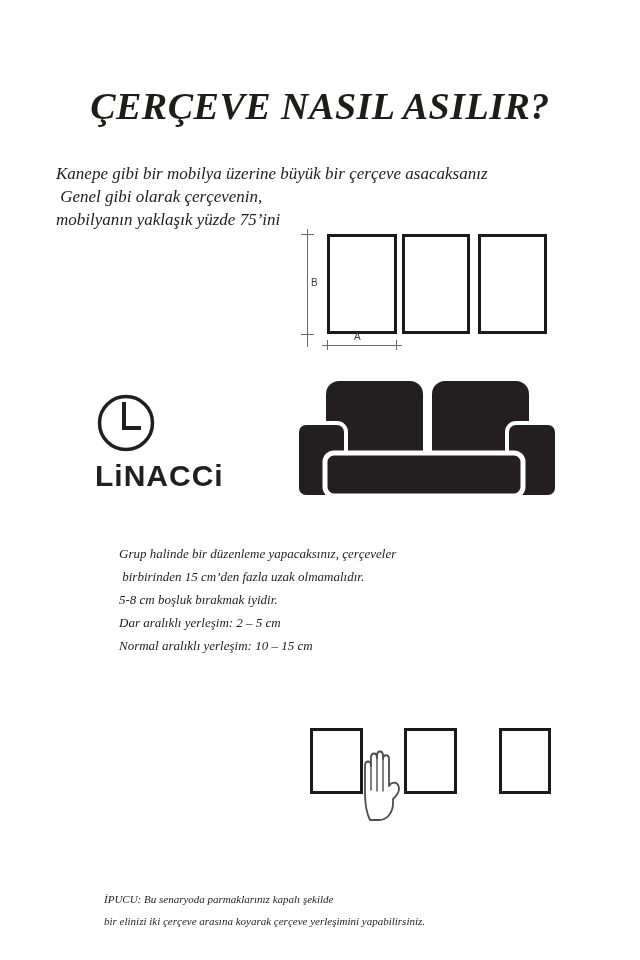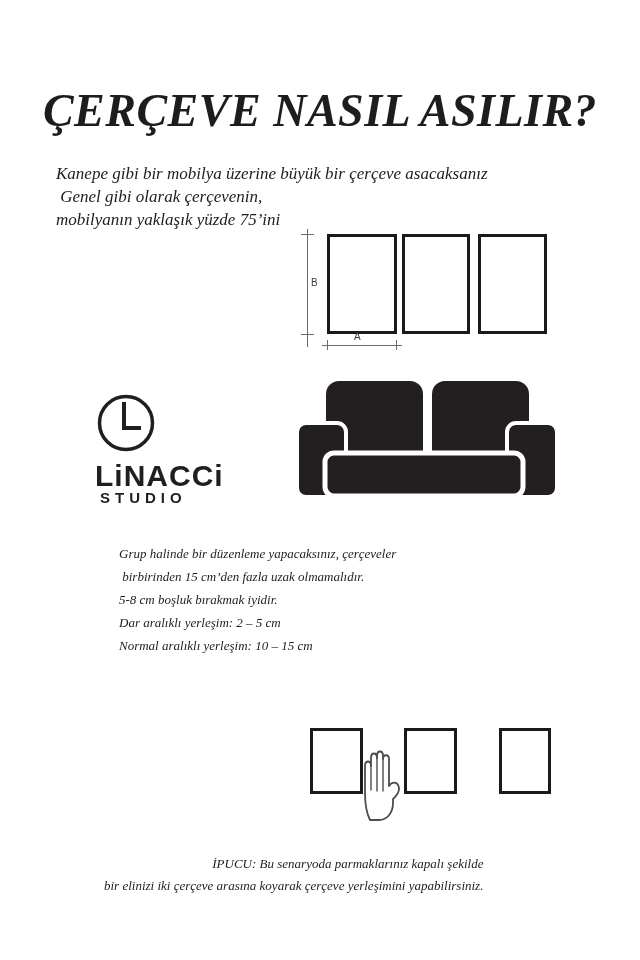--- a/index.html
+++ b/index.html
@@ -2,27 +2,27 @@
 <html><head>
 <meta charset="utf-8">
 <style>
   html,body{margin:0;padding:0;background:#e8e8e8;}
   .page{
     position:relative;width:640px;height:960px;margin:0 auto;background:#ffffff;
     font-family:"Liberation Serif", serif;color:#1d1d1b;overflow:hidden;
   }
   .title{
     position:absolute;top:84px;left:0;width:640px;text-align:center;
-    font-size:46px;font-weight:700;font-style:italic;letter-spacing:.5px;margin:0;
+    font-size:38px;font-weight:700;font-style:italic;letter-spacing:.5px;margin:0;
   }
   .textblock{position:absolute;font-weight:400;font-style:italic;}
   .textblock .line{white-space:pre;}
   .intro{left:56px;top:162px;font-size:17px;line-height:23px;}
   .spacing{left:90px;top:542px;font-size:13px;line-height:23px;margin-left:29px;}
-  .tip{left:104px;top:853px;font-size:13px;line-height:22px;text-align:right;}
+  .tip{left:104px;top:888px;font-size:11px;line-height:22px;}
 
   
   .diagram{position:absolute;}
   .size-diagram{left:300px;top:222px;width:256px;height:135px;}
   .hand-diagram{left:305px;top:722px;width:252px;height:102px;}
   .frame{position:absolute;border:3px solid #1a1a1a;background:#fff;box-sizing:border-box;}
   .dim{position:absolute;background:#6b6b6b;}
   .dim-label{
     position:absolute;font-family:"Liberation Sans",sans-serif;font-style:normal;
     font-weight:400;font-size:10px;color:#3a3a3a;line-height:10px;
@@ -65,21 +65,20 @@
     <div class="dim" style="left:96px;top:118px;width:1px;height:10px;"></div>
     <div class="dim-label" style="left:54px;top:110px;">A</div>
   </div>
 
   <div class="logo">
     <svg width="62" height="62" viewBox="0 0 62 62">
       <circle cx="31" cy="31" r="26.5" fill="none" stroke="#211e1f" stroke-width="3.5"></circle>
       <path d="M29,10 L29,36 L46,36" fill="none" stroke="#211e1f" stroke-width="4"></path>
     </svg>
     <div class="logo-name">LiNACCi</div>
-    <div class="logo-sub">STUDIO</div>
   </div>
 
   <svg class="sofa" width="264" height="121" viewBox="0 0 264 121">
     <rect x="31" y="3" width="97" height="93" rx="13" fill="#231f20"></rect>
     <rect x="137" y="3" width="97" height="93" rx="13" fill="#231f20"></rect>
     <rect x="2" y="45" width="49" height="74" rx="9" fill="#231f20" stroke="#ffffff" stroke-width="4"></rect>
     <rect x="212" y="45" width="50" height="74" rx="9" fill="#231f20" stroke="#ffffff" stroke-width="4"></rect>
     <rect x="30" y="75" width="198" height="43" rx="9" fill="#231f20" stroke="#ffffff" stroke-width="5"></rect>
   </svg>
 

